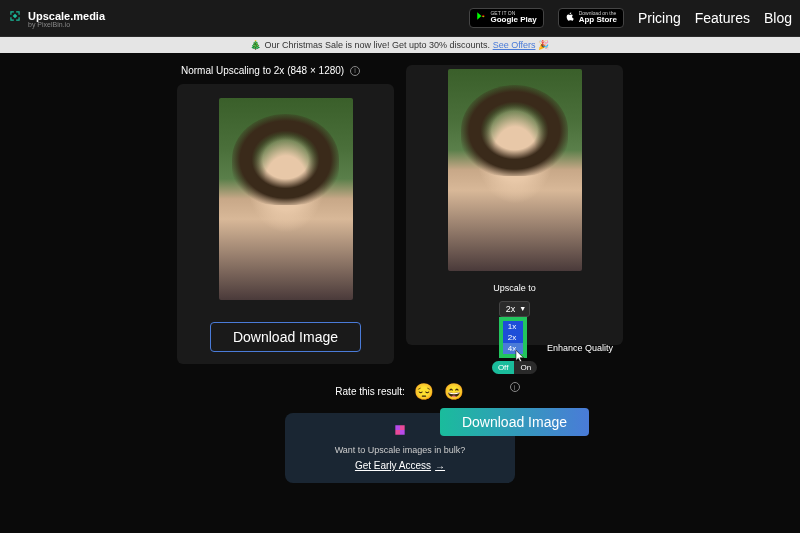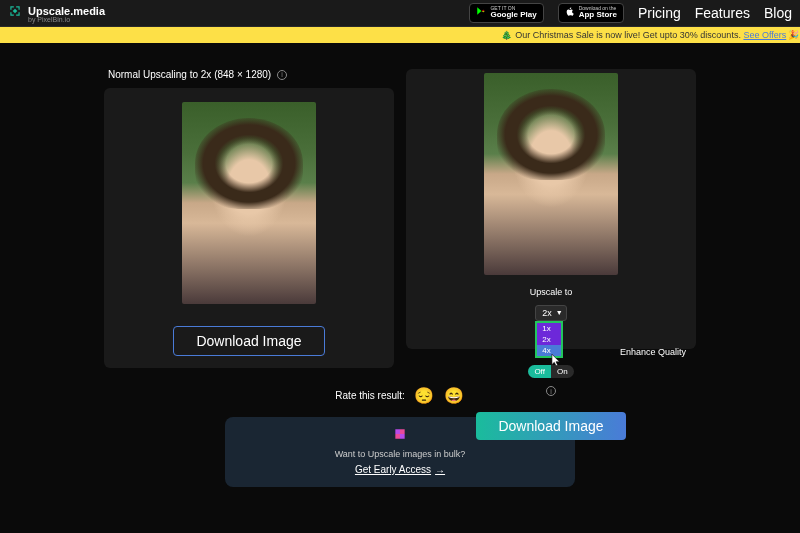--- a/index.html
+++ b/index.html
@@ -1,64 +1,64 @@
 <!DOCTYPE html>
 <html><head>
 <meta charset="utf-8">
 <style>
 * { margin: 0; padding: 0; box-sizing: border-box; }
 body { background: #0a0a0a; font-family: -apple-system, BlinkMacSystemFont, 'Segoe UI', sans-serif; color: #fff; width: 800px; height: 533px; overflow: hidden; }
 
-.header { background: #1a1a1a; height: 27px; display: flex; align-items: center; padding: 0 8px; border-bottom: 1px solid #2a2a2a; }
+.header { background: #1a1a1a; height: 37px; display: flex; align-items: center; padding: 0 8px; border-bottom: 1px solid #2a2a2a; }
 .logo-wrap { display: flex; align-items: center; gap: 6px; }
 .logo-icon { width: 14px; height: 14px; }
 .logo-text { font-size: 11px; font-weight: 600; }
 .logo-sub { font-size: 7px; color: #888; margin-left: 20px; margin-top: -2px; }
 .header-right { margin-left: auto; display: flex; align-items: center; gap: 14px; }
 .store-badge { background: #000; border: 1px solid #444; border-radius: 4px; padding: 2px 6px; display: flex; gap: 4px; height: 20px; }
 .store-badge .sm { font-size: 5px; color: #ccc; line-height: 1; }
 .store-badge .lg { font-size: 8px; font-weight: 600; line-height: 1; }
 .nav-link { font-size: 14px; color: #fff; cursor: pointer; }
 
-.promo-bar { background: #fde047; color: #333; font-size: 9px; text-align: right; padding: 3px 0; }
+.promo-bar { background: #e5e5e5; color: #333; font-size: 9px; text-align: center; padding: 3px 0; }
 .promo-bar a { color: #4a7bd8; text-decoration: underline; }
 
 .main { padding: 12px 0 0 0; }
 
 .panels { display: flex; gap: 12px; justify-content: center; }
-.panel { width: 290px; margin-top: 14px; }
+.panel { width: 217px; }
 .panel-header { display: flex; align-items: center; gap: 6px; font-size: 10px; margin-bottom: 8px; padding-left: 4px; }
 .panel-header .ai-icon { width: 14px; height: 14px; }
 .info-icon { width: 10px; height: 10px; border: 1px solid #888; border-radius: 50%; display: inline-flex; align-items: center; justify-content: center; font-size: 7px; color: #888; }
 
 .panel-body { background: #1a1a1a; border-radius: 6px; padding: 0; height: 280px; display: flex; flex-direction: column; align-items: center; }
 .img-area { flex: 1; display: flex; align-items: center; justify-content: center; padding: 4px 0; }
 .portrait { width: 134px; height: 202px; border-radius: 2px; background: linear-gradient(180deg, #3a5f2a 0%, #4a6f3a 25%, #5a7f4a 40%, #c8a888 50%, #d8b898 60%, #4a3a3a 100%); position: relative; overflow: hidden; }
 .portrait::before { content: ''; position: absolute; inset: 0; background: radial-gradient(ellipse 70px 90px at 50% 42%, #e8c8a8 0%, #e8c8a8 30%, transparent 55%); }
 .portrait::after { content: ''; position: absolute; top: 8%; left: 10%; right: 10%; height: 45%; background: radial-gradient(ellipse at 50% 50%, transparent 30%, #3a2a1a 45%, #3a2a1a 60%, transparent 75%); border-radius: 50% 50% 40% 40%; }
 
 .controls-row { display: flex; align-items: center; gap: 8px; padding: 8px 10px; font-size: 9px; width: 100%; position: relative; flex-direction: column; }
 .select-wrap { position: relative; }
 .select-box { background: #2a2a2a; border: 1px solid #444; border-radius: 3px; padding: 2px 14px 2px 6px; font-size: 9px; color: #fff; position: relative; cursor: pointer; }
 .chev { position: absolute; right: 3px; top: 3px; font-size: 7px; }
-.dropdown { position: absolute; top: 16px; left: 0; background: #6d28d9; border: 2px solid #22c55e; width: 28px; z-index: 10; }
+.dropdown { position: absolute; top: 16px; left: 0; background: #1d4ed8; border: 4px solid #22c55e; width: 28px; z-index: 10; }
 .dropdown-item { padding: 1px 5px; font-size: 8px; cursor: pointer; }
 .dropdown-item.hl { background: #4a7bd8; }
 .toggle { background: #2a2a2a; border-radius: 10px; display: flex; font-size: 8px; overflow: hidden; }
 .toggle span { padding: 2px 6px; }
 .toggle .active { background: #1abc9c; }
 
 .dl-btn { margin: 8px auto 12px; padding: 6px 22px; border-radius: 4px; font-size: 14px; cursor: pointer; text-align: center; }
 .dl-outline { border: 1px solid #4a7bd8; color: #fff; }
 .dl-gradient { background: linear-gradient(90deg, #1abc9c, #4a7bd8); color: #fff; border: none; }
 
 .rate-row { text-align: center; margin-top: 18px; font-size: 10px; display: flex; align-items: center; justify-content: center; gap: 10px; }
 .emoji { font-size: 16px; cursor: pointer; }
 
-.bulk-card { background: #1a2633; border-radius: 8px; width: 350px; margin: 12px auto 0; padding: 10px; text-align: center; }
+.bulk-card { background: #1a2633; border-radius: 8px; width: 230px; margin: 12px auto 0; padding: 10px; text-align: center; }
 .bulk-icon { width: 14px; height: 14px; margin: 0 auto 4px; }
 .bulk-text { font-size: 9px; color: #ccc; }
 .bulk-link { font-size: 10px; text-decoration: underline; margin-top: 4px; display: inline-flex; align-items: center; gap: 4px; cursor: pointer; }
 
 .cursor { position: absolute; width: 14px; height: 18px; z-index: 20; pointer-events: none; }
 </style>
 </head>
 <body>
 
 <div class="header">

